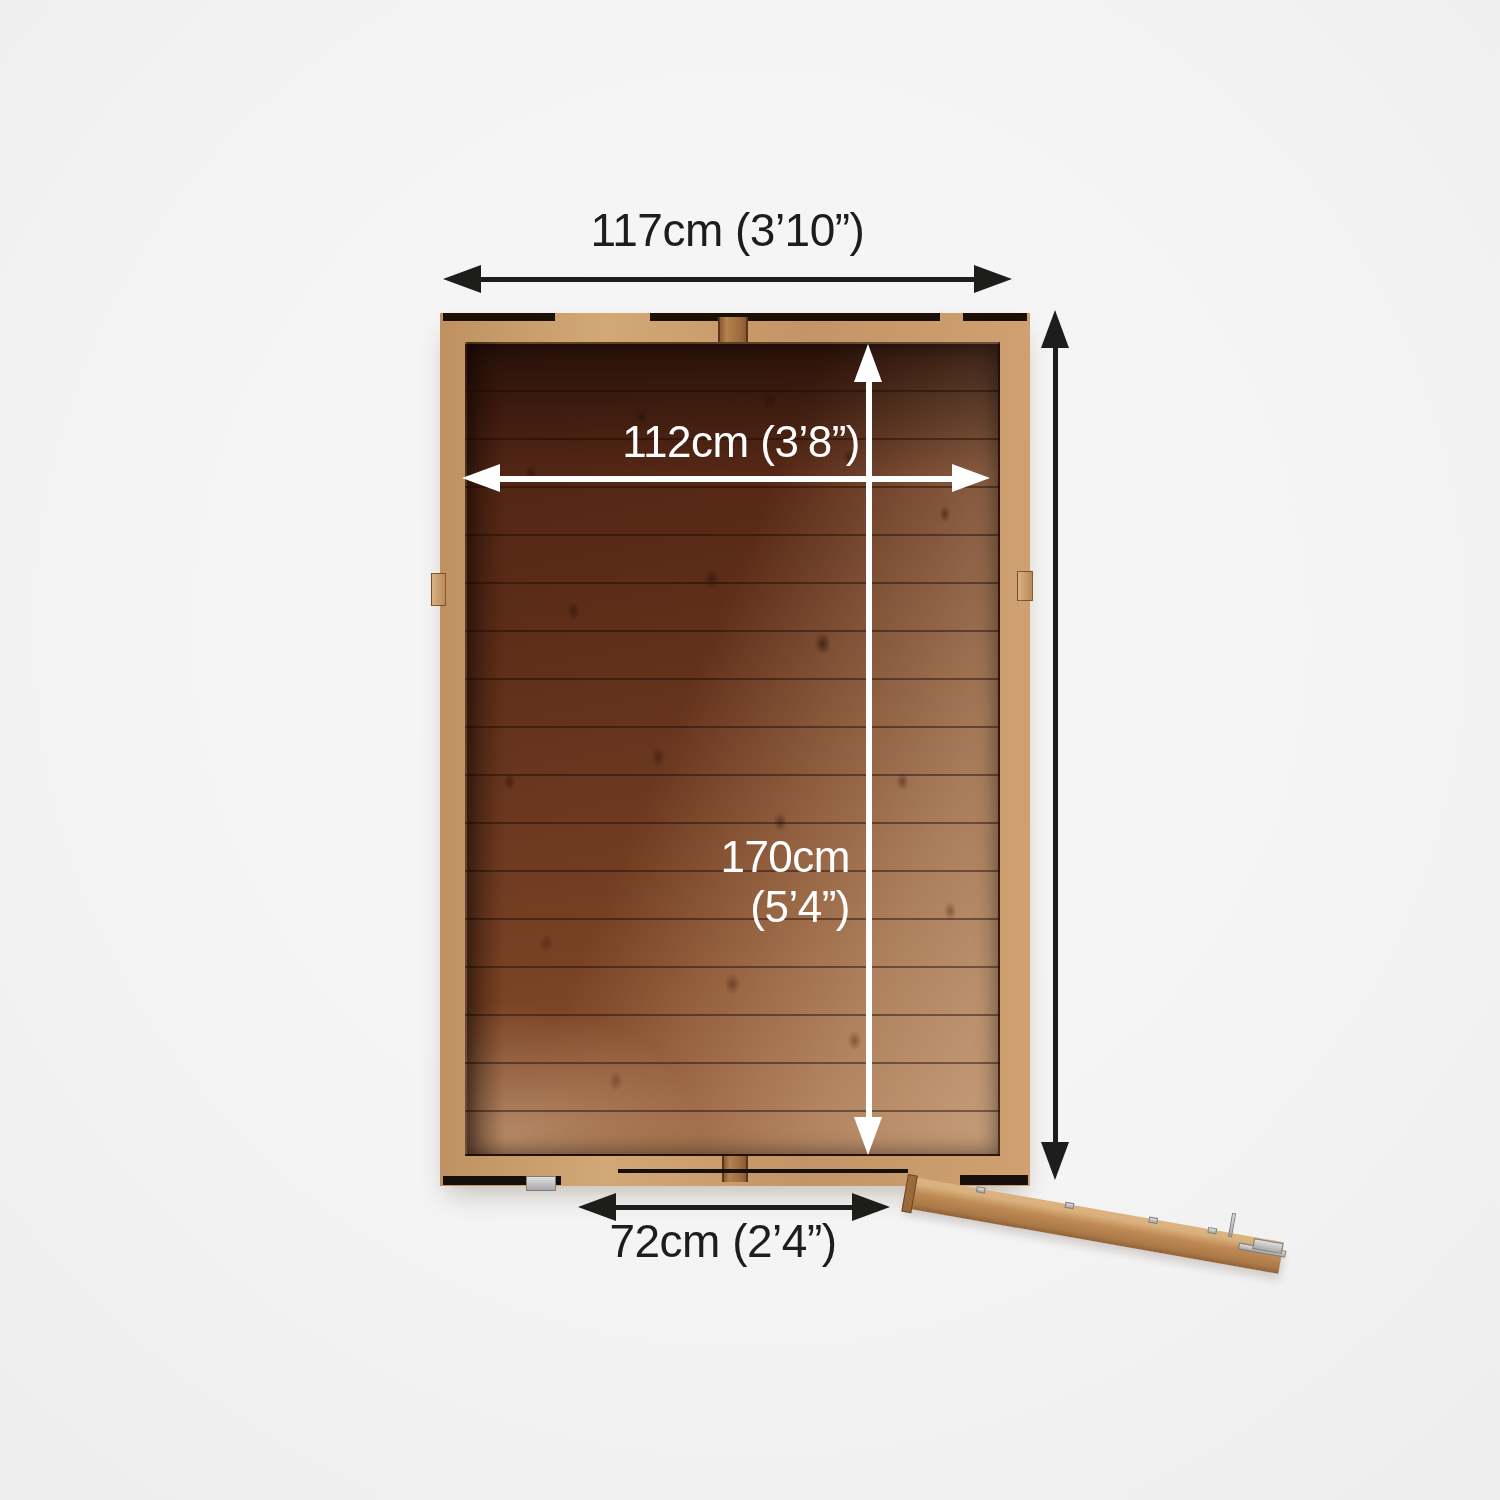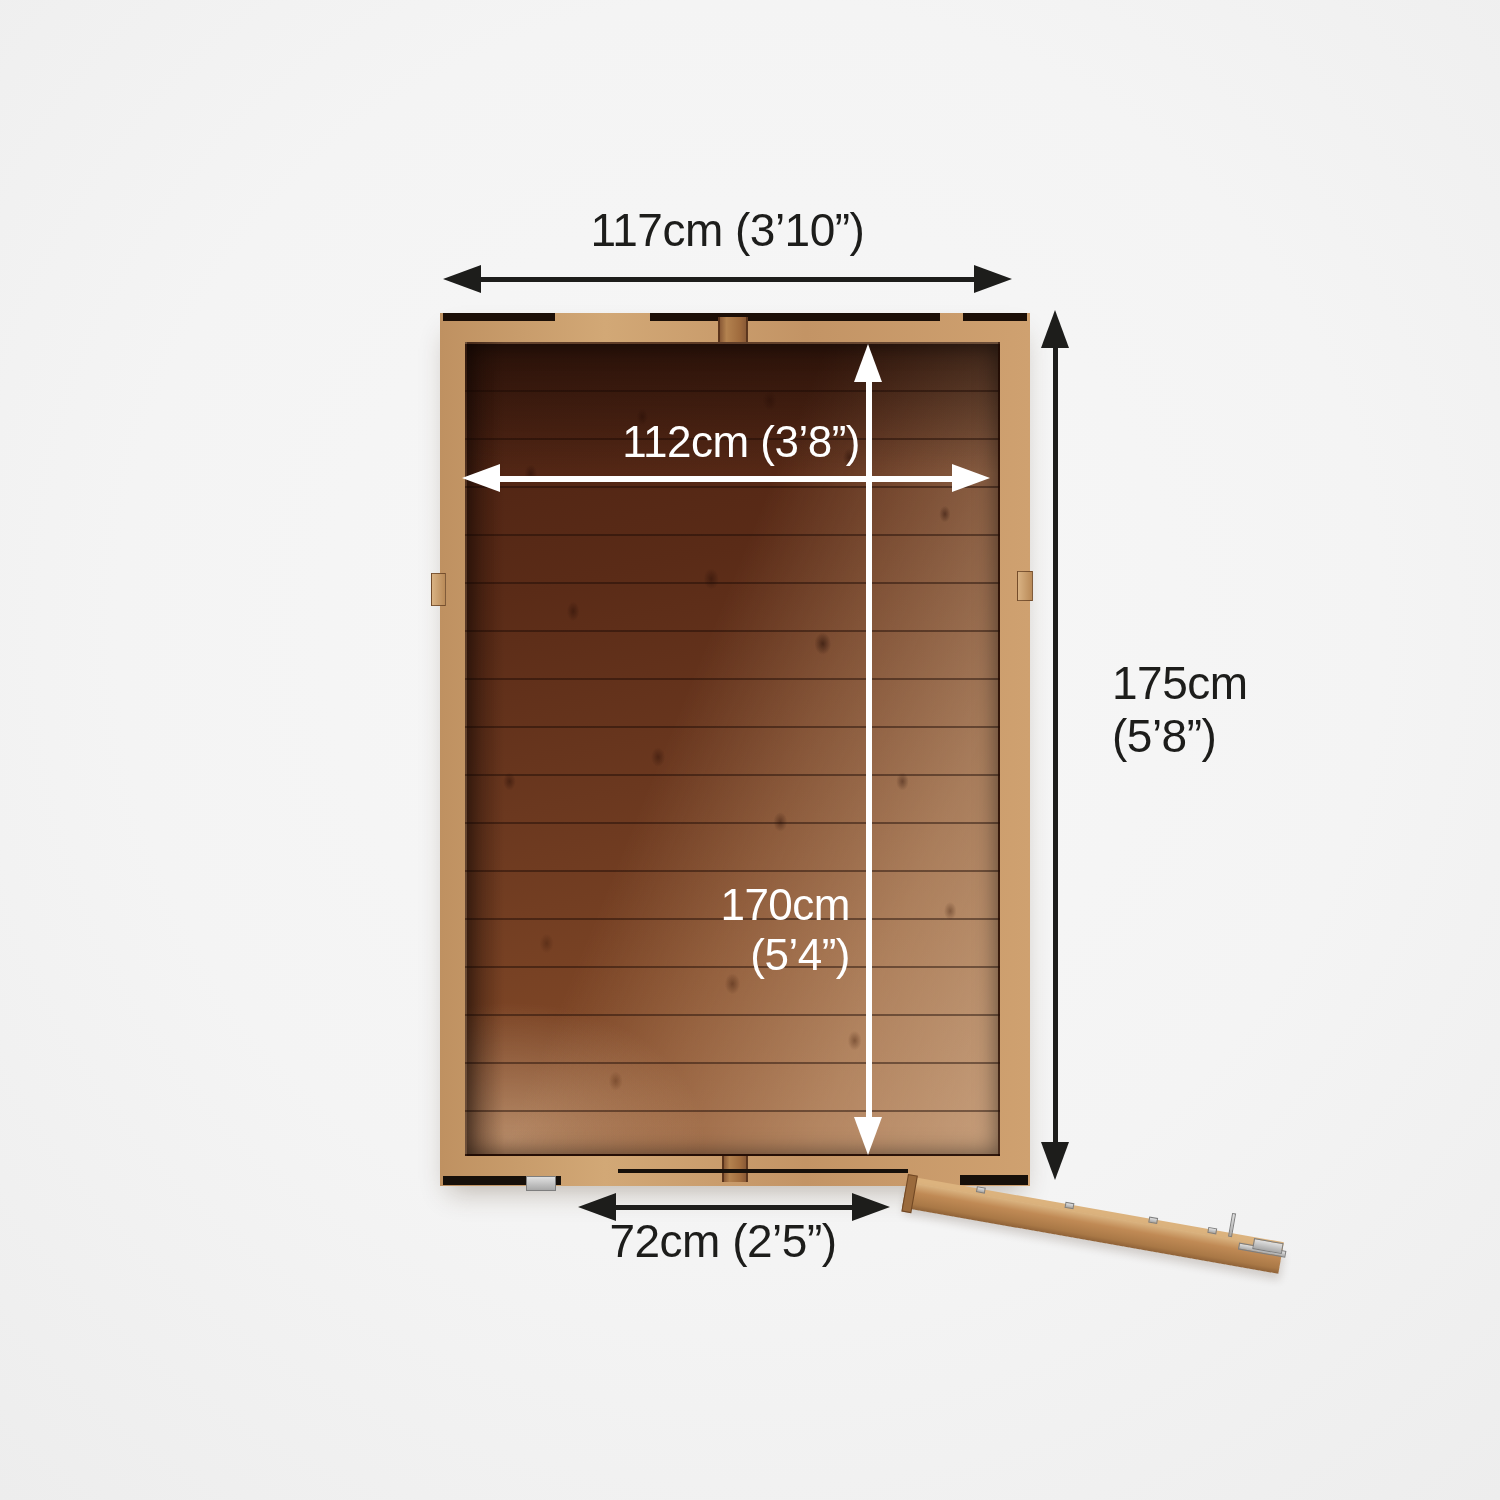--- a/index.html
+++ b/index.html
@@ -114,21 +114,21 @@
   #arrow-ext-depth {left:1040px; top:310px;  width:30px;  height:870px;}
   #arrow-ext-depth .line-v{top:32px; bottom:32px;}
   #arrow-int-depth {left:853px;  top:344px;  width:30px;  height:811px;}
   #arrow-int-depth .line-v{top:30px; bottom:30px;}
 
   
   .dim-label{color:#1d1d1b; font-size:46px; letter-spacing:-0.5px; white-space:nowrap;}
   .dim-label.white{color:#ffffff; font-size:44px;}
   #label-ext-width {left:443px; top:203px; width:569px; text-align:center;}
   #label-int-width {left:460px; top:417px; width:400px; text-align:right;}
-  #label-int-depth {left:580px; top:832px; width:270px; text-align:right; line-height:1.14;margin-top:48px;}
+  #label-int-depth {left:580px; top:832px; width:270px; text-align:right; line-height:1.14;}
   #label-ext-depth {left:1112px; top:657px; text-align:left; line-height:1.16;}
   #label-door-width{left:567px; top:1214px; width:312px; text-align:center;}
 </style>
 </head>
 <body>
 
 <div class="abs" id="diagram" style="left:0;top:0;width:1500px;height:1156px;">
 
   <div class="abs" id="shed">
 
@@ -194,19 +194,15 @@
     <div class="tri left"></div>
     <div class="tri right"></div>
   </div>
 
   <div class="abs dim-label" id="label-ext-width">117cm (3’10”)</div>
   <div class="abs dim-label white" id="label-int-width">112cm (3’8”)</div>
   <div class="abs dim-label white" id="label-int-depth">
     <div>170cm</div>
     <div>(5’4”)</div>
   </div>
-  <div class="abs dim-label" id="label-ext-depth">
-    <div>175cm</div>
-    <div>(5’8”)</div>
-  </div>
-  <div class="abs dim-label" id="label-door-width">72cm (2’5”)</div>
+  <div class="abs dim-label" id="label-door-width">72cm (2’4”)</div>
 
 </div>
 
 </body></html>

